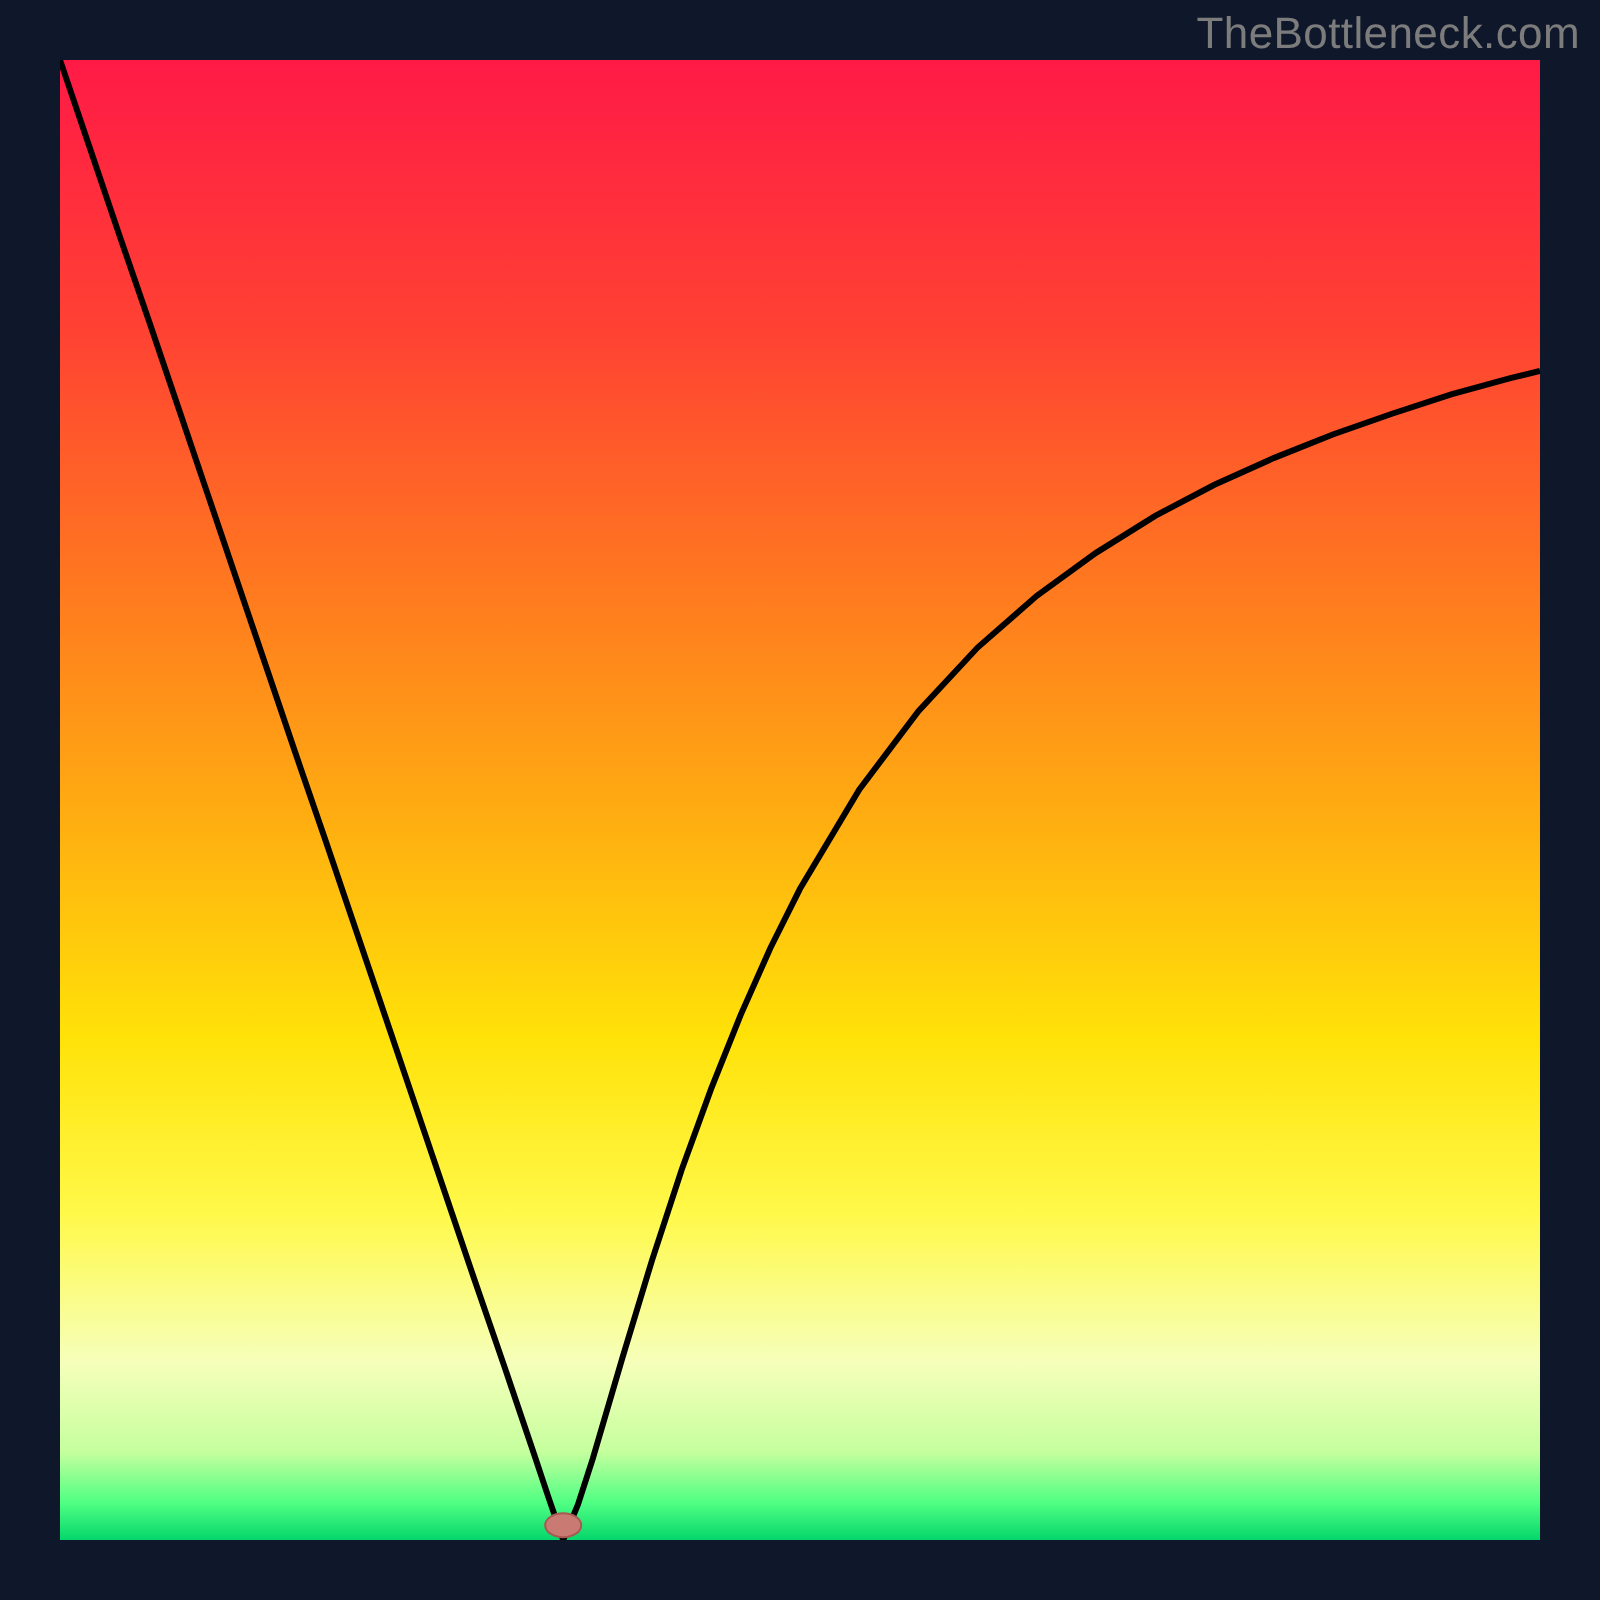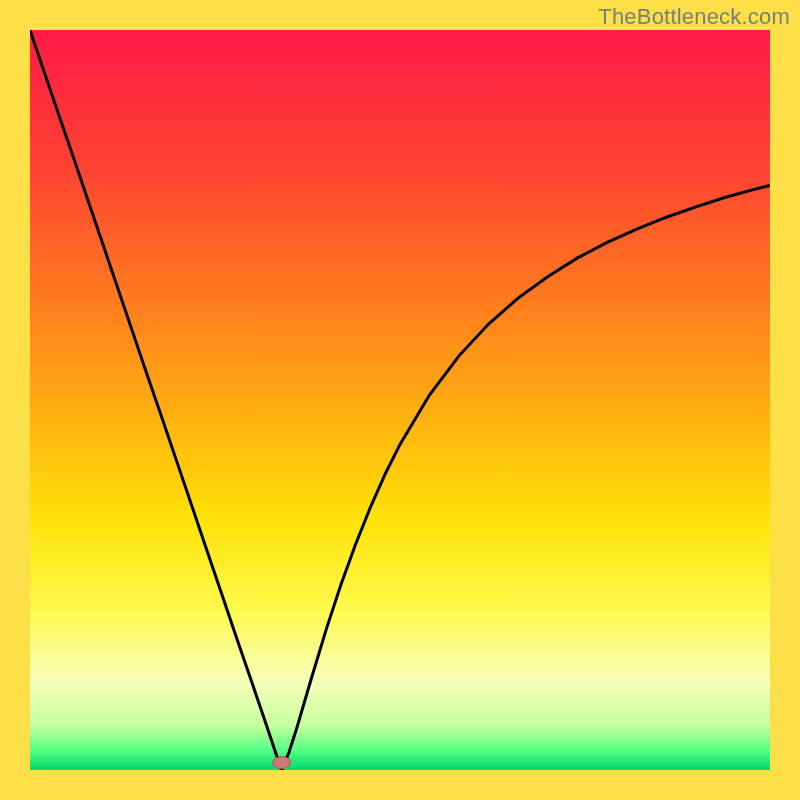--- a/index.html
+++ b/index.html
@@ -8,21 +8,21 @@
     width: 800px;
     height: 800px;
     background: #000;
     overflow: hidden;
     font-family: Arial, Helvetica, sans-serif;
   }
   .outer {
     position: relative;
     width: 800px;
     height: 800px;
-    background: #fde047;
+    background: #0f172a;
   }
   .plot-area {
     position: absolute;
     left: 30px;
     top: 30px;
     width: 740px;
     height: 740px;
   }
   .watermark {
     position: absolute;

